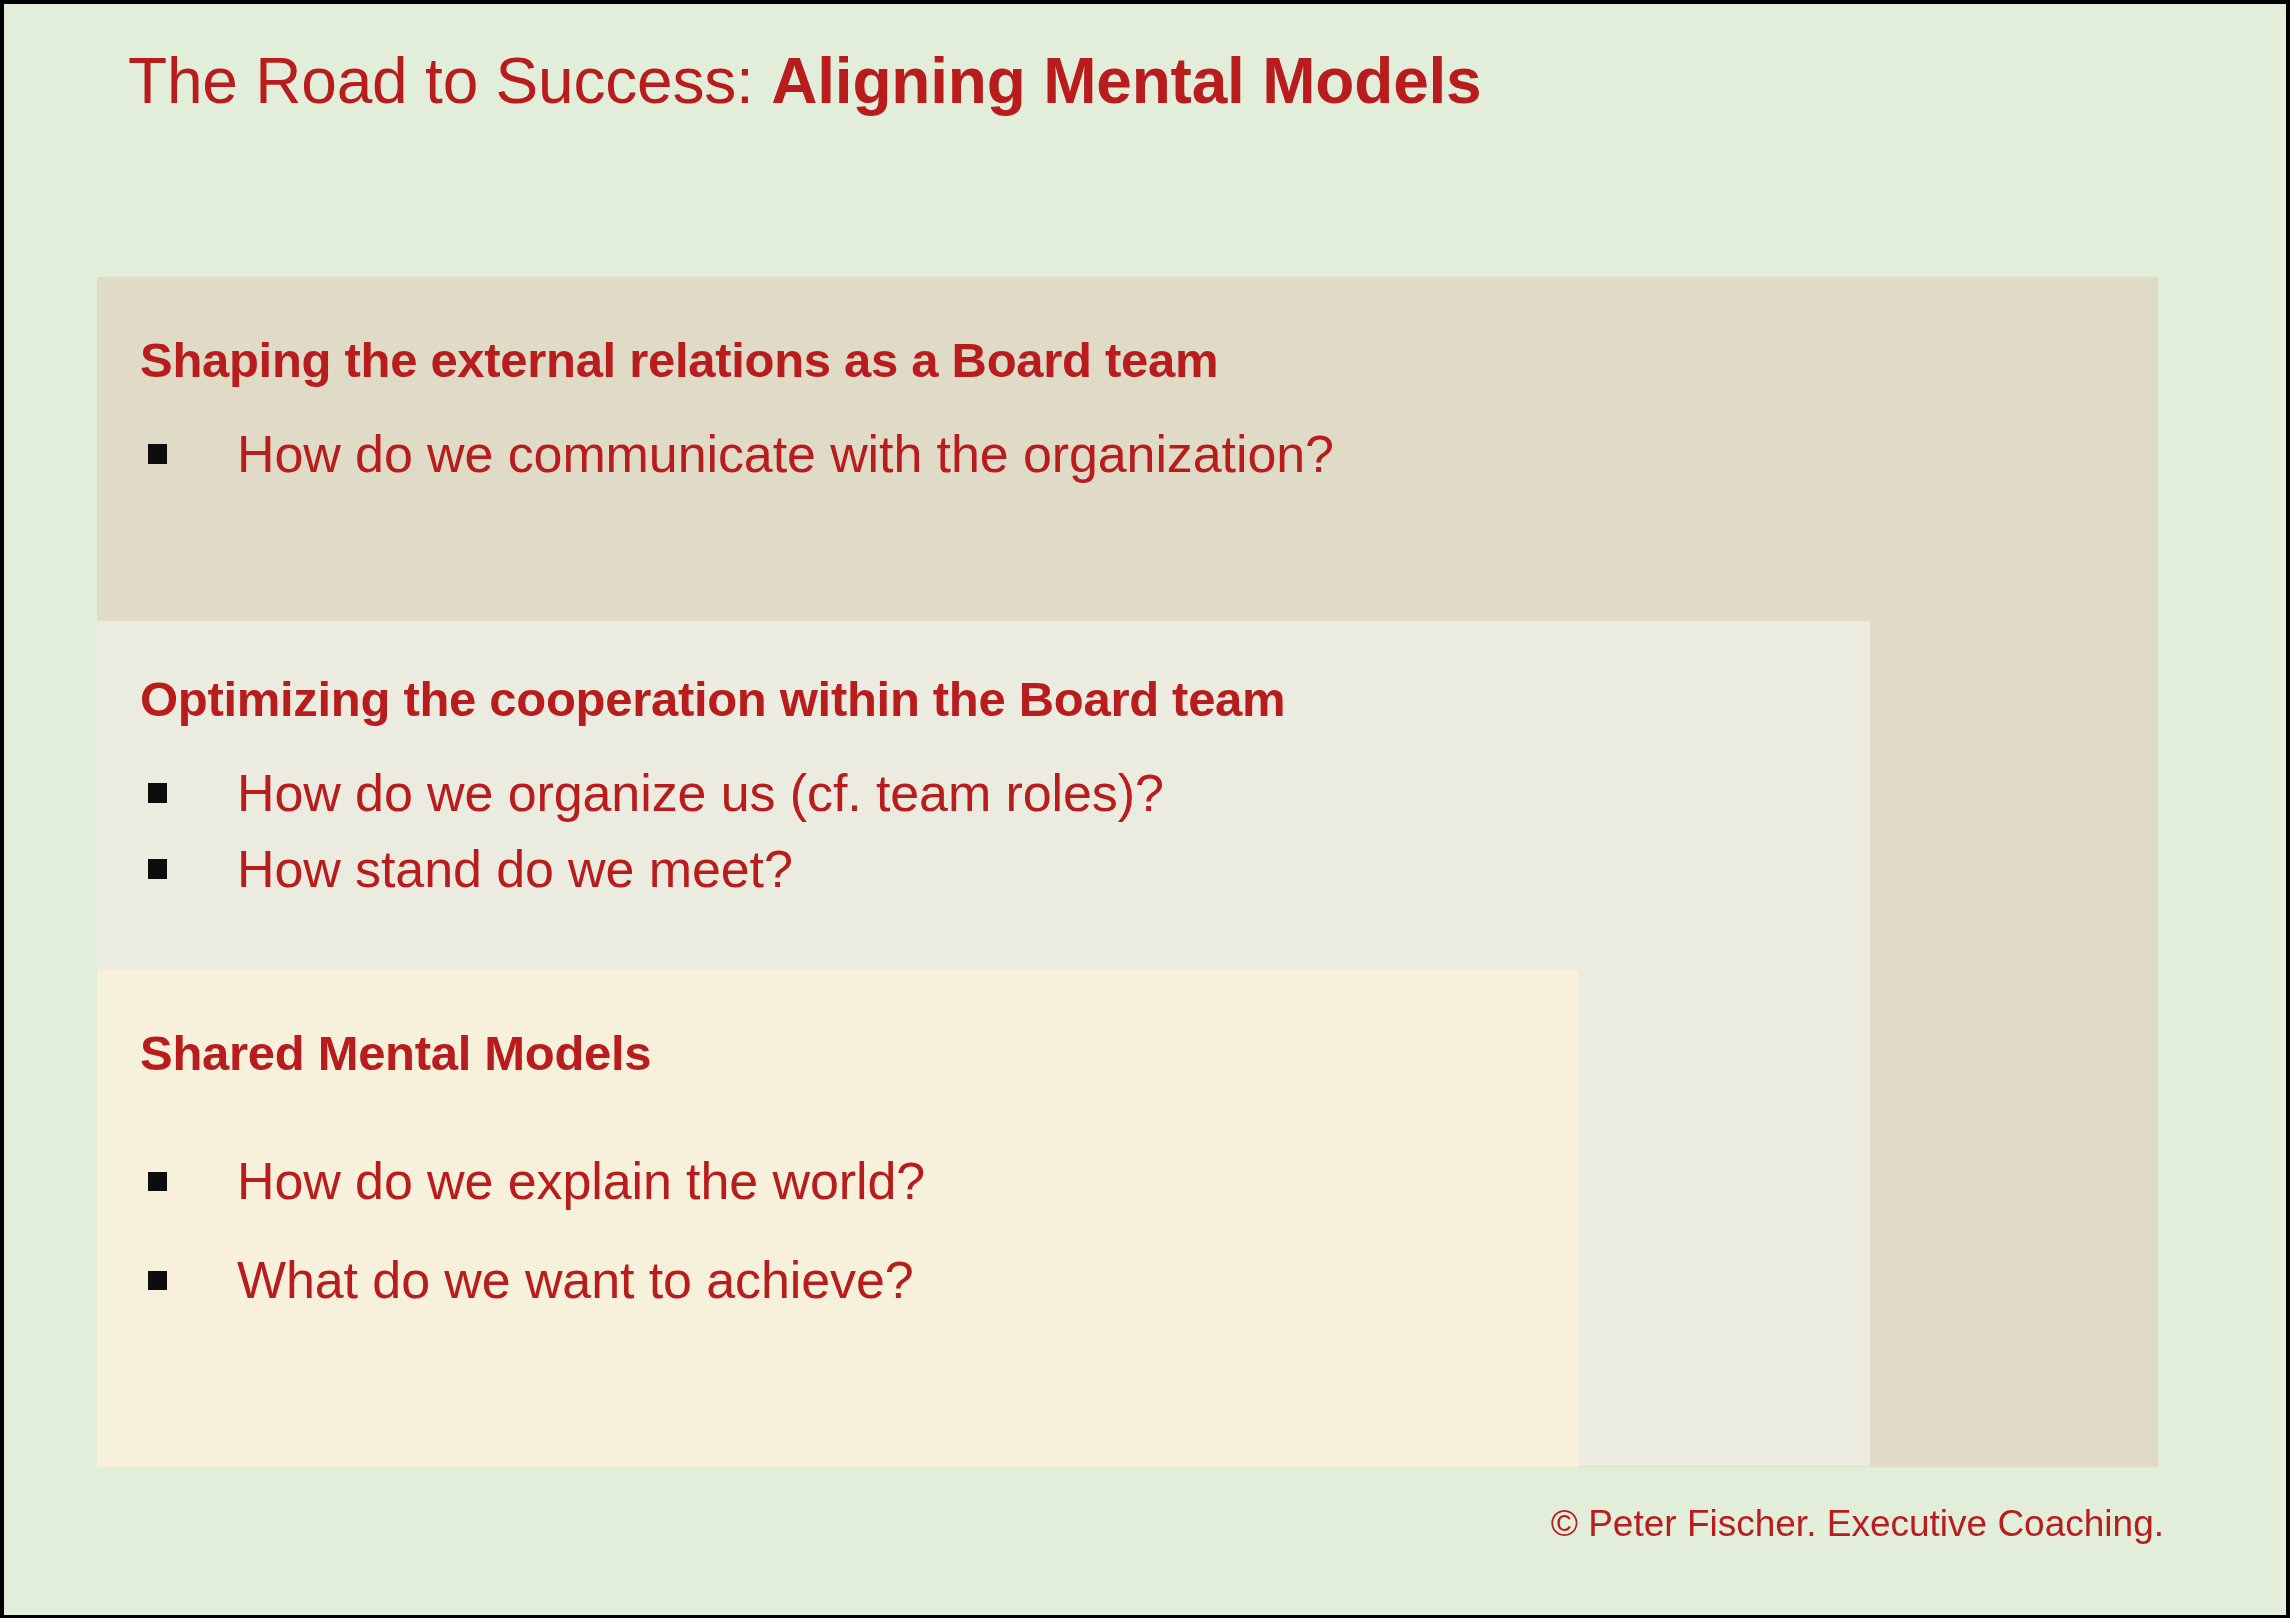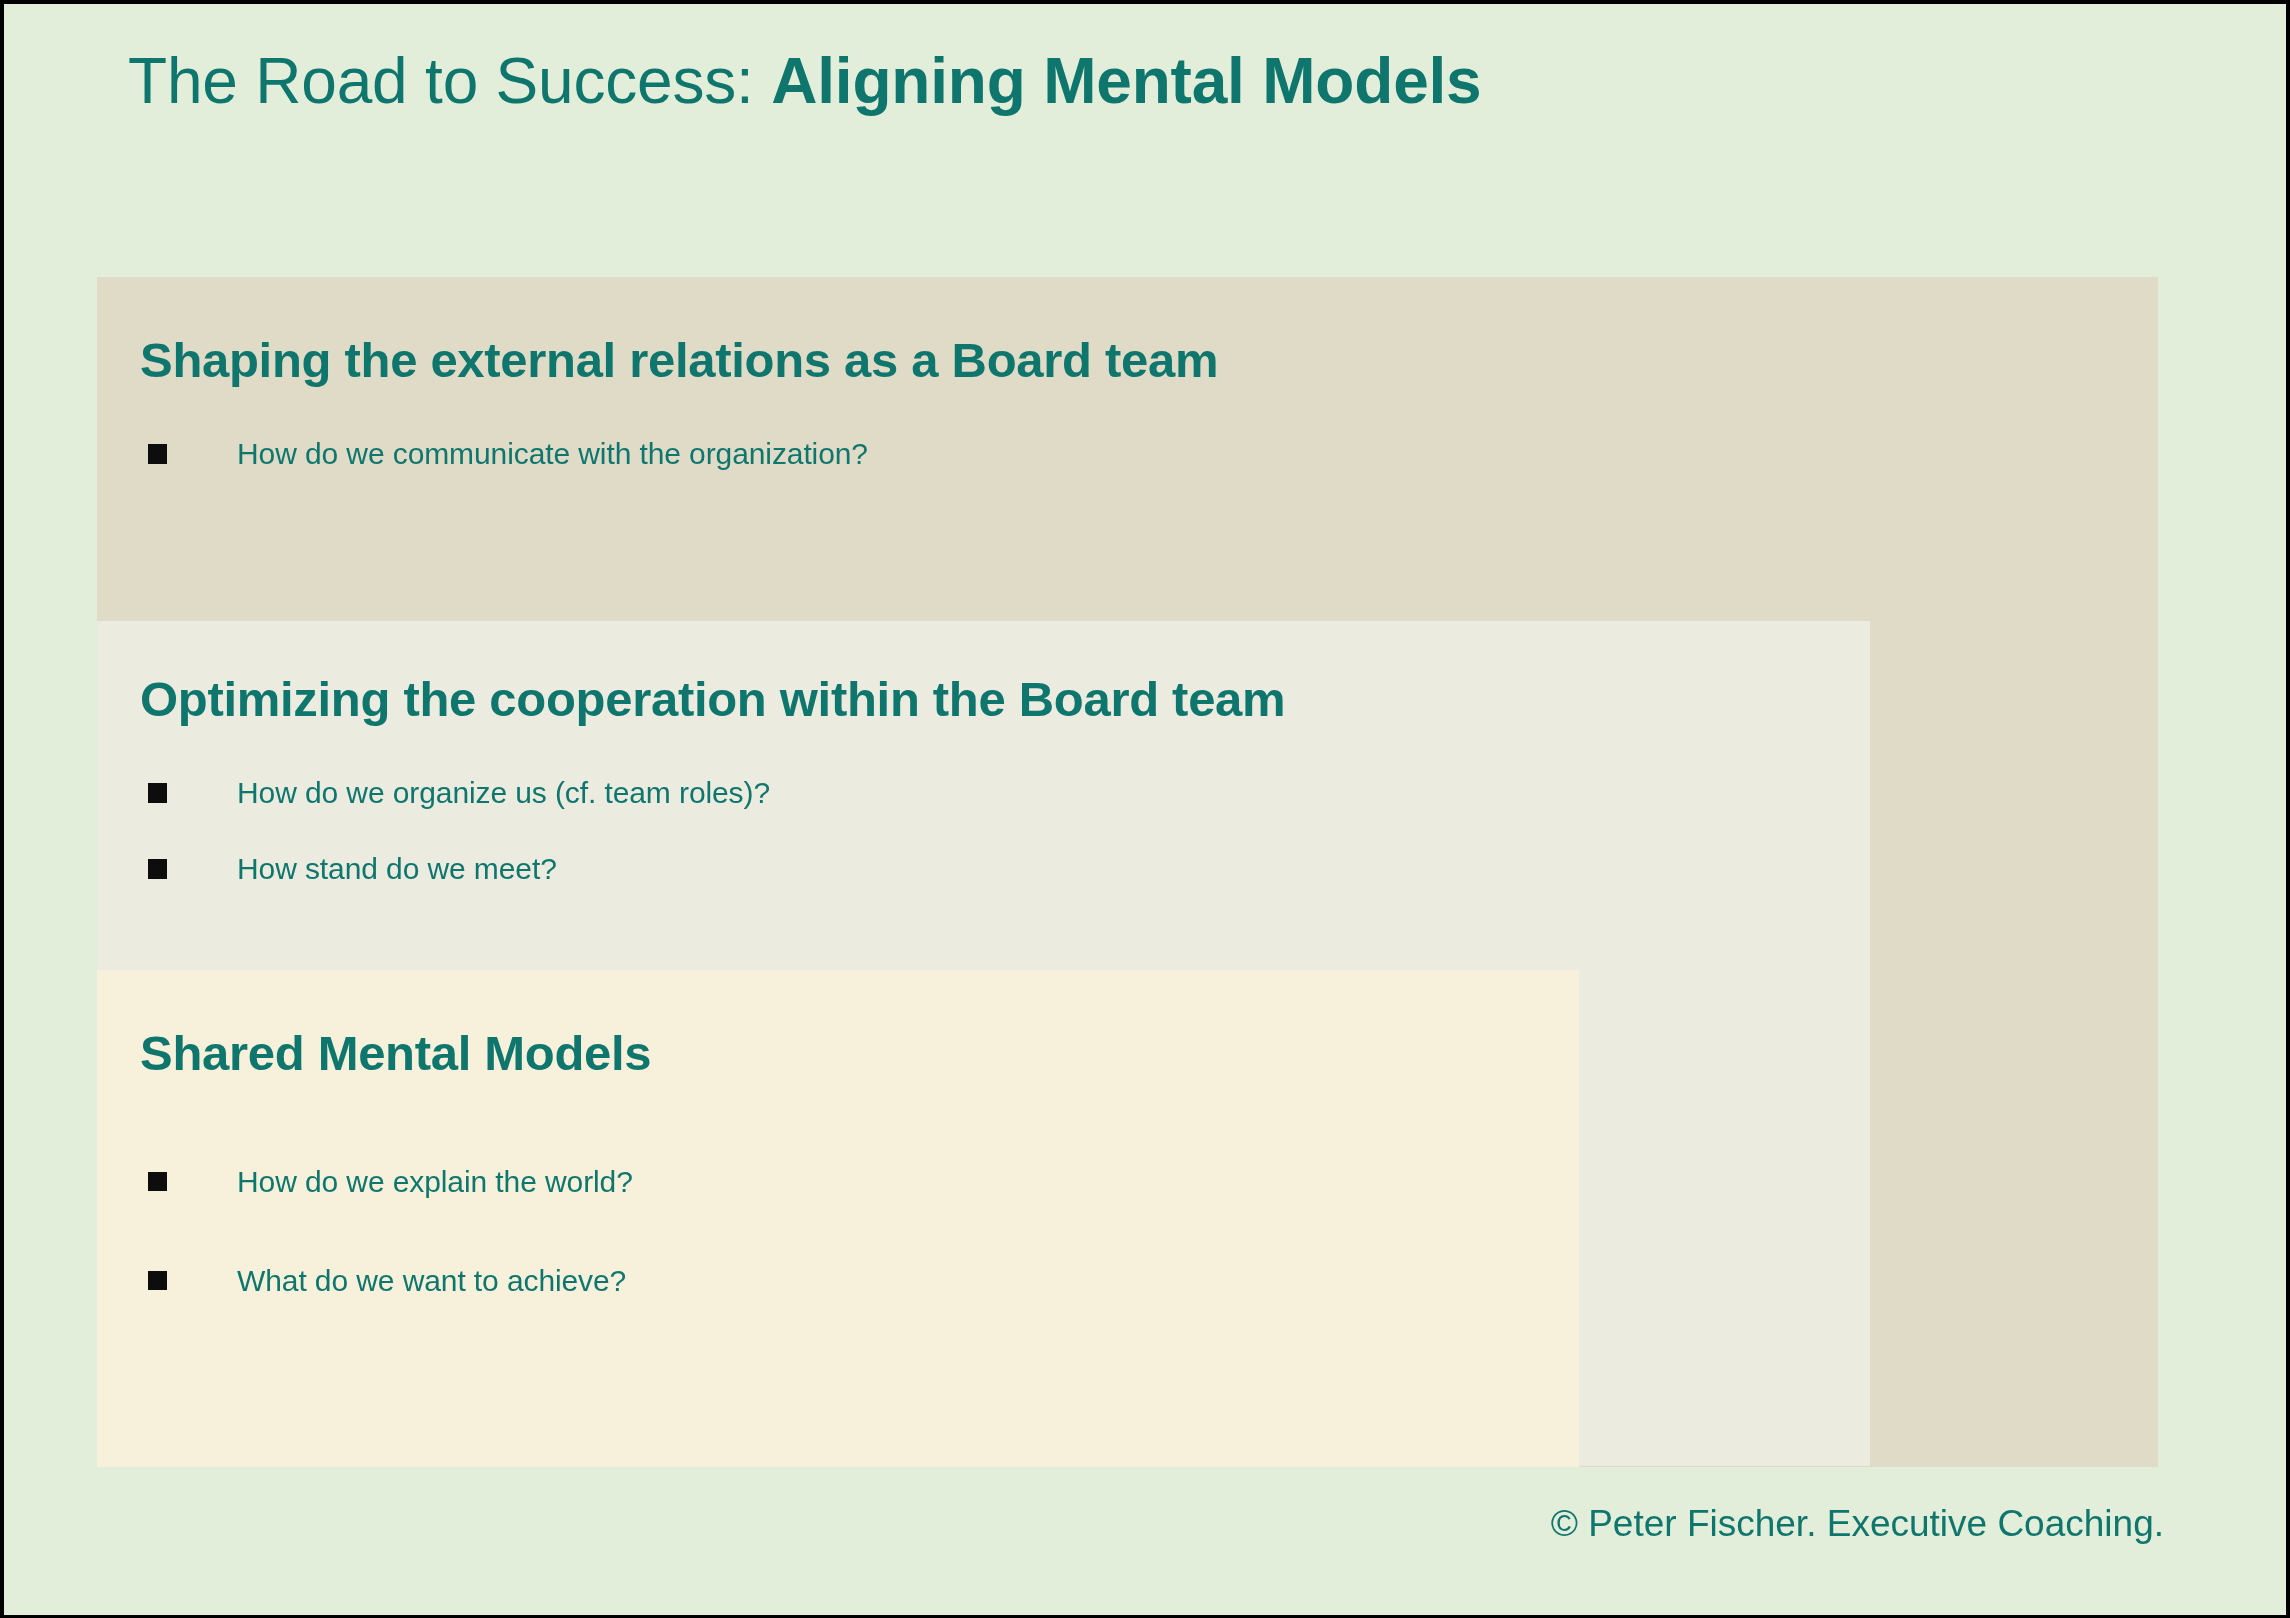--- a/index.html
+++ b/index.html
@@ -11,21 +11,21 @@
   }
 
   #slide {
     position: relative;
     width: 2290px;
     height: 1619px;
     background: #e2eed9;
     border: 4.9px solid #000000;
     overflow: hidden;
     font-family: "Liberation Sans", sans-serif;
-    color: #0f766e;
+    color: #b91c1c;
     padding-left: 12px;
   }
 
   
   #slide-title {
     position: absolute;
     left: 124px;
     top: 42px;
     font-size: 64px;
     line-height: 1.12;
@@ -87,21 +87,21 @@
   }
 
   #bullets-external    { top: 139px; }
   #bullets-cooperation { top: 134px; }
   #bullets-shared      { top: 162px; }
 
   .bullet-item {
     position: relative;
     display: block;
     padding-left: 97px;
-    font-size: 30px;
+    font-size: 52px;
     line-height: 76px;
     white-space: nowrap;
     letter-spacing: -0.1px;
   }
 
   #bullets-shared .bullet-item { line-height: 99px; }
 
   .bullet-marker {
     position: absolute;
     left: 7.8px;

